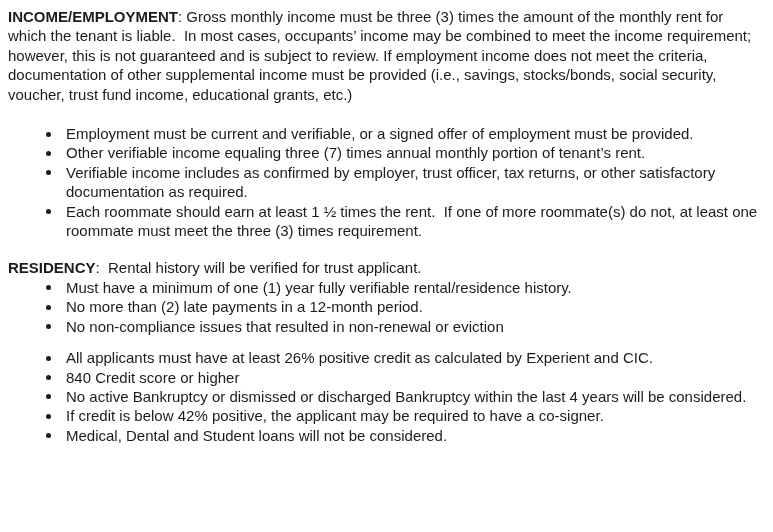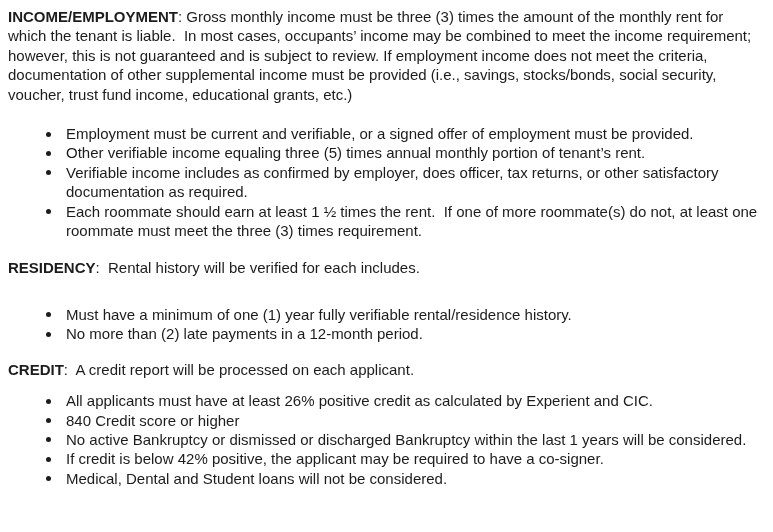--- a/index.html
+++ b/index.html
@@ -38,57 +38,57 @@
     position: absolute;
     left: -20px;
     top: 7.5px;
     width: 5px;
     height: 5px;
     border-radius: 50%;
     background: #1c1c1c;
   }
   .sec-income .bullets    { margin-top: 20px; }
   .sec-residency .para    { margin-top: 18px; }
-  .sec-residency .bullets { margin-top: 27px; }
+  .sec-residency .bullets { }
   .sec-credit .para       { margin-top: 16px; }
   .sec-credit .bullets    { margin-top: 12px; }
 </style>
 </head>
 <body>
 
 <main class="page">
 
   <section class="sec-income">
     <p class="para"><b class="hd">INCOME/EMPLOYMENT</b><span>: Gross monthly income must be three (3) times the amount of the monthly rent for
 which the tenant is liable.  In most cases, occupants’ income may be combined to meet the income requirement;
 however, this is not guaranteed and is subject to review. If employment income does not meet the criteria,
 documentation of other supplemental income must be provided (i.e., savings, stocks/bonds, social security,
 voucher, trust fund income, educational grants, etc.)</span></p>
     <ul class="bullets">
       <li>Employment must be current and verifiable, or a signed offer of employment must be provided.</li>
-      <li>Other verifiable income equaling three (5) times annual monthly portion of tenant’s rent.</li>
-      <li>Verifiable income includes as confirmed by employer, does officer, tax returns, or other satisfactory
+      <li>Other verifiable income equaling three (7) times annual monthly portion of tenant’s rent.</li>
+      <li>Verifiable income includes as confirmed by employer, trust officer, tax returns, or other satisfactory
 documentation as required.</li>
       <li>Each roommate should earn at least 1 ½ times the rent.  If one of more roommate(s) do not, at least one
 roommate must meet the three (3) times requirement.</li>
     </ul>
   </section>
 
   <section class="sec-residency">
-    <p class="para"><b class="hd">RESIDENCY</b><span>:  Rental history will be verified for each includes.</span></p>
+    <p class="para"><b class="hd">RESIDENCY</b><span>:  Rental history will be verified for trust applicant.</span></p>
     <ul class="bullets">
       <li>Must have a minimum of one (1) year fully verifiable rental/residence history.</li>
       <li>No more than (2) late payments in a 12-month period.</li>
+      <li>No non-compliance issues that resulted in non-renewal or eviction</li>
     </ul>
   </section>
 
   <section class="sec-credit">
-    <p class="para"><b class="hd">CREDIT</b><span>:  A credit report will be processed on each applicant.</span></p>
     <ul class="bullets">
       <li>All applicants must have at least 26% positive credit as calculated by Experient and CIC.</li>
       <li>840 Credit score or higher</li>
-      <li>No active Bankruptcy or dismissed or discharged Bankruptcy within the last 1 years will be considered.</li>
+      <li>No active Bankruptcy or dismissed or discharged Bankruptcy within the last 4 years will be considered.</li>
       <li>If credit is below 42% positive, the applicant may be required to have a co-signer.</li>
       <li>Medical, Dental and Student loans will not be considered.</li>
     </ul>
   </section>
 
 </main>
 
 </body></html>

